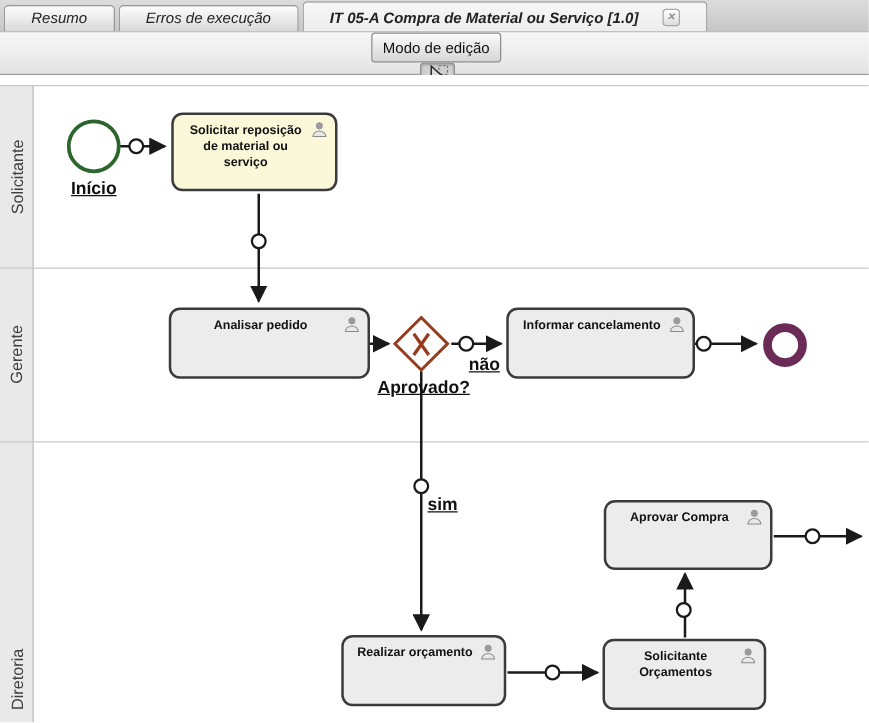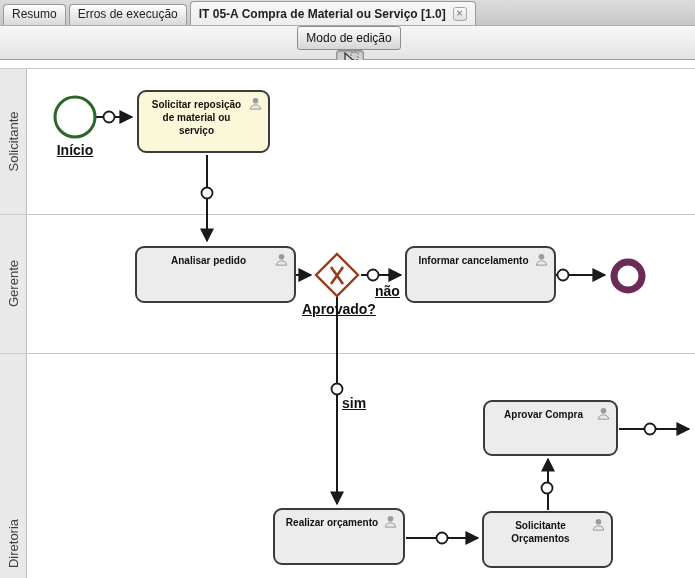--- a/index.html
+++ b/index.html
@@ -4,26 +4,26 @@
 <style>
   * { box-sizing: border-box; margin: 0; padding: 0; }
   html,body { width:695px; height:578px; overflow:hidden;
     font-family:"Liberation Sans", sans-serif; background:#fff; }
 
   
   .tabbar { position:absolute; left:0; top:0; width:695px; height:26px;
     background:linear-gradient(#DCDCDC,#C7C7C7);
     border-bottom:1px solid #ADADAD;
     display:flex; align-items:flex-end; padding-left:3px; gap:3px; }
-  .tab { height:21px; line-height:19px; padding:0 8px; font-size:12px; color:#222;
+  .tab { height:21px; line-height:19px; padding:0 21px; font-size:12px; color:#222;
     border:1px solid #9A9A9A; border-bottom:none; border-radius:4px 4px 0 0;
-    background:linear-gradient(#FDFDFD,#D9D9D9); white-space:nowrap; cursor:default; }
+    background:linear-gradient(#FDFDFD,#D9D9D9); white-space:nowrap; cursor:default;font-style:italic; }
   .tab.active { height:24px; line-height:22px; font-weight:bold;
     background:linear-gradient(#F7F7F7,#EDEDED);
-    display:flex; align-items:center; gap:7px; }
+    display:flex; align-items:center; gap:19px; }
   .tab-close { display:inline-block; width:14px; height:14px; line-height:12px;
     border:1px solid #A8A8A8; border-radius:3px; text-align:center;
     font-size:8px; color:#8A8A8A; background:linear-gradient(#FFF,#DDD); }
 
   
   .toolbar { position:absolute; left:0; top:26px; width:695px; height:34px;
     background:linear-gradient(#F7F7F7,#E3E3E3); border-bottom:1px solid #9C9C9C;
     display:flex; align-items:center; padding-left:5px;flex-direction:column; }
   .btn-edit { font-size:12px; color:#111; padding:4px 8px; margin-right:2px;
     border:1px solid #8D8D8D; border-radius:3px;

